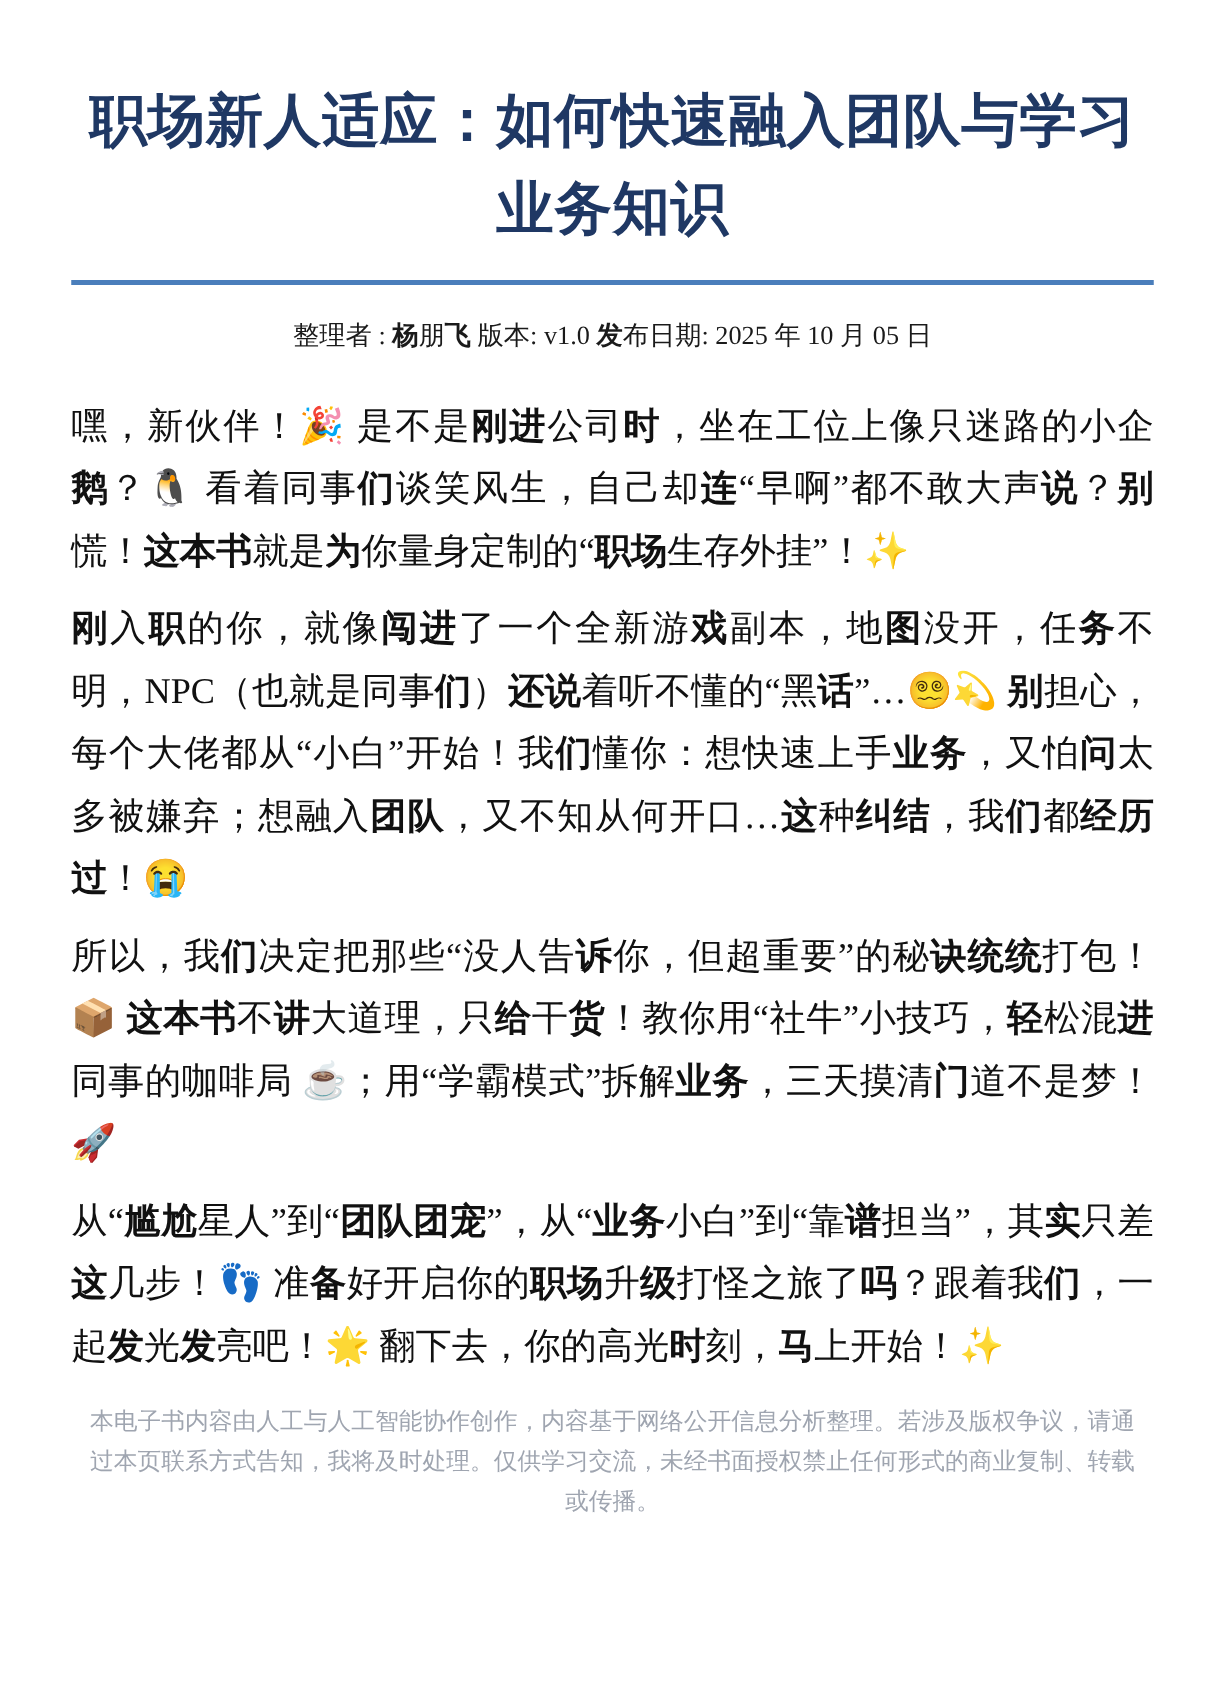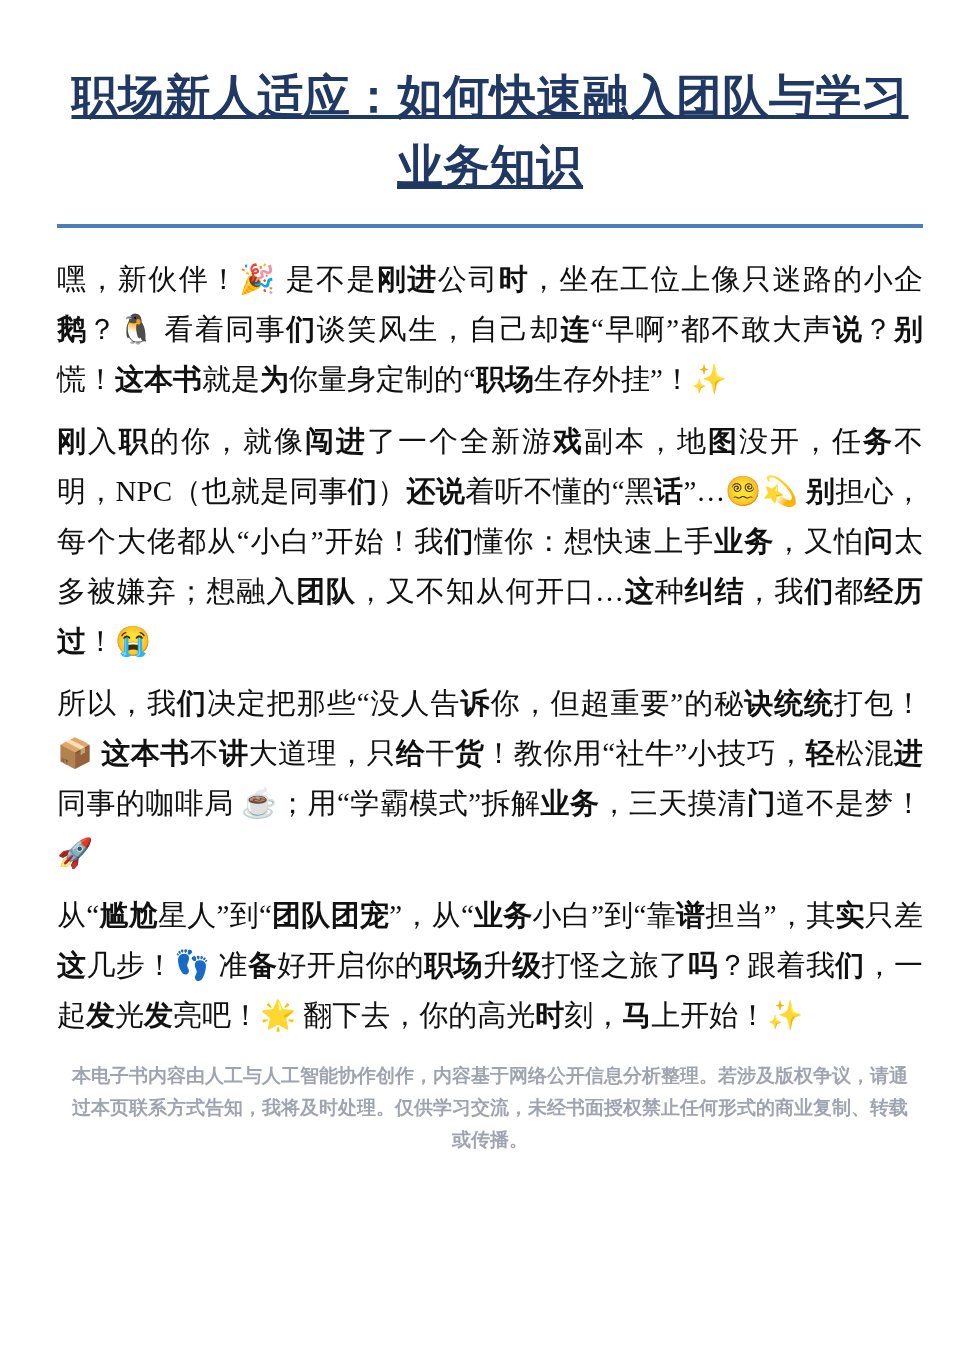--- a/index.html
+++ b/index.html
@@ -16,21 +16,20 @@
   }
   .title {
     margin: 32px 0 22px 0;
     font-family: "Liberation Sans", sans-serif;
     font-weight: 700;
     font-size: 46px;
     line-height: 1.52;
     text-align: center;
     color: var(--title-color, #1F3864);
     letter-spacing: 0.5px;
-    text-decoration: underline;
   }
   .rule {
     border: none;
     border-top: 4px solid var(--divider-color, #4A7EBB);
     margin: 0 0 26px 0;
   }
   .byline {
     margin: 0 0 34px 0;
     font-size: 21px;
     text-align: center;
@@ -47,27 +46,27 @@
     font-family: "Liberation Sans", sans-serif;
     font-weight: 700;
   }
   .emoji { font-style: normal; }
   .footer {
     margin: 20px 14px 0 14px;
     font-size: 19px;
     line-height: 1.7;
     text-align: center;
     color: var(--footer-color, #9FA5B0);
-    font-weight: bold;
   }
 </style>
 </head>
 <body>
 
 <div class="page">
   <h1 class="title">职场新人适应：如何快速融入团队与学习业务知识</h1>
   <hr class="rule">
+  <p class="byline"><span>整理者 : </span><span class="b">杨</span><span>朋</span><span class="b">飞</span><span> 版本: v1.0 </span><span class="b">发</span><span>布日期: 2025 年 10 月 05 日</span></p>
   <p class="body-p"><span>嘿，新伙伴！</span><span class="emoji">🎉</span><span> 是不是</span><span class="b">刚进</span><span>公司</span><span class="b">时</span><span>，坐在工位上像只迷路的小企</span><span class="b">鹅</span><span>？</span><span class="emoji">🐧</span><span> 看着同事</span><span class="b">们</span><span>谈笑风生，自己却</span><span class="b">连</span><span>“早啊”都不敢大声</span><span class="b">说</span><span>？</span><span class="b">别</span><span>慌！</span><span class="b">这本书</span><span>就是</span><span class="b">为</span><span>你量身定制的“</span><span class="b">职场</span><span>生存外挂”！</span><span class="emoji">✨</span></p>
   <p class="body-p"><span class="b">刚</span><span>入</span><span class="b">职</span><span>的你，就像</span><span class="b">闯进</span><span>了一个全新游</span><span class="b">戏</span><span>副本，地</span><span class="b">图</span><span>没开，任</span><span class="b">务</span><span>不明，NPC（也就是同事</span><span class="b">们</span><span>）</span><span class="b">还说</span><span>着听不懂的“黑</span><span class="b">话</span><span>”…</span><span class="emoji">😵‍💫</span><span class="emoji">💫</span><span> </span><span class="b">别</span><span>担心，每个大佬都从“小白”开始！我</span><span class="b">们</span><span>懂你：想快速上手</span><span class="b">业务</span><span>，又怕</span><span class="b">问</span><span>太多被嫌弃；想融入</span><span class="b">团队</span><span>，又不知从何开口…</span><span class="b">这</span><span>种</span><span class="b">纠结</span><span>，我</span><span class="b">们</span><span>都</span><span class="b">经历过</span><span>！</span><span class="emoji">😭</span></p>
   <p class="body-p"><span>所以，我</span><span class="b">们</span><span>决定把那些“没人告</span><span class="b">诉</span><span>你，但超重要”的秘</span><span class="b">诀统统</span><span>打包！</span><span class="emoji">📦</span><span> </span><span class="b">这本书</span><span>不</span><span class="b">讲</span><span>大道理，只</span><span class="b">给</span><span>干</span><span class="b">货</span><span>！教你用“社牛”小技巧，</span><span class="b">轻</span><span>松混</span><span class="b">进</span><span>同事的咖啡局 </span><span class="emoji">☕</span><span>；用“学霸模式”拆解</span><span class="b">业务</span><span>，三天摸清</span><span class="b">门</span><span>道不是梦！</span><span class="emoji">🚀</span></p>
   <p class="body-p"><span>从“</span><span class="b">尴尬</span><span>星人”到“</span><span class="b">团队团宠</span><span>”，从“</span><span class="b">业务</span><span>小白”到“靠</span><span class="b">谱</span><span>担当”，其</span><span class="b">实</span><span>只差</span><span class="b">这</span><span>几步！</span><span class="emoji">👣</span><span> 准</span><span class="b">备</span><span>好开启你的</span><span class="b">职场</span><span>升</span><span class="b">级</span><span>打怪之旅了</span><span class="b">吗</span><span>？跟着我</span><span class="b">们</span><span>，一起</span><span class="b">发</span><span>光</span><span class="b">发</span><span>亮吧！</span><span class="emoji">🌟</span><span> 翻下去，你的高光</span><span class="b">时</span><span>刻，</span><span class="b">马</span><span>上开始！</span><span class="emoji">✨</span></p>
   <p class="footer">本电子书内容由人工与人工智能协作创作，内容基于网络公开信息分析整理。若涉及版权争议，请通过本页联系方式告知，我将及时处理。仅供学习交流，未经书面授权禁止任何形式的商业复制、转载或传播。</p>
 </div>
 
 </body></html>

